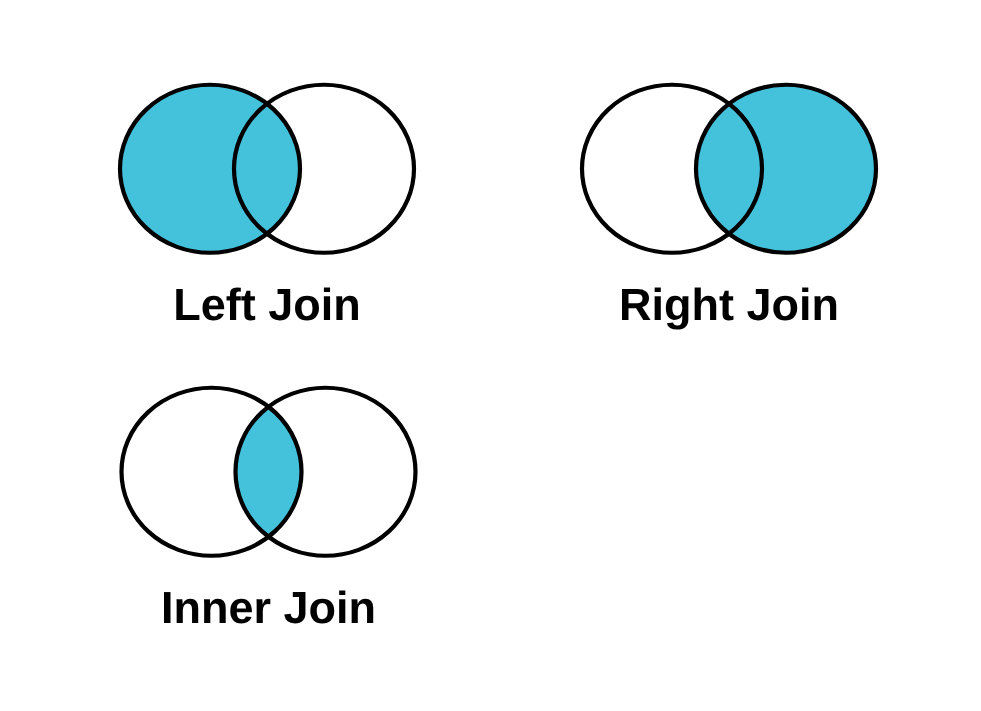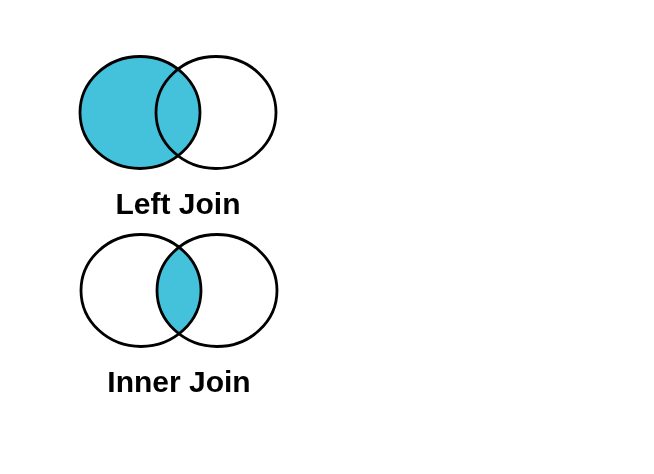--- a/index.html
+++ b/index.html
@@ -21,21 +21,21 @@
   }
   .cell {
     position: absolute;
     width: 200px;
     display: flex;
     flex-direction: column;
     align-items: center;
   }
   .cell-tl { left: 78px;  top: 54px;  }
   .cell-tr { left: 386px; top: 54px;  }
-  .cell-bl { left: 79px;  top: 232px; }
+  .cell-bl { left: 79px;  top: 256px; }
   .cell-br { left: 387px; top: 243px; }
   .venn {
     display: block;
   }
   .label {
     margin-top: 14px;
     max-width: 190px;
     font-size: 30px;
     font-weight: 700;
     line-height: 37px;
@@ -50,20 +50,28 @@
 
   <div class="cell cell-tl">
     <svg class="venn" width="200" height="117" viewBox="0 0 200 117">
         <ellipse cx="62" cy="58.5" rx="60" ry="56" fill="#44C2DC" stroke="none"></ellipse>
         <ellipse cx="62" cy="58.5" rx="60" ry="56" fill="none" stroke="#000000" stroke-width="2.8"></ellipse>
         <ellipse cx="138" cy="58.5" rx="60" ry="56" fill="none" stroke="#000000" stroke-width="2.8"></ellipse>
       </svg>
     <div class="label">Left Join</div>
   </div>
 
+  <div class="cell cell-tr">
+    <svg class="venn" width="200" height="117" viewBox="0 0 200 117">
+        <ellipse cx="138" cy="58.5" rx="60" ry="56" fill="#44C2DC" stroke="none"></ellipse>
+        <ellipse cx="62" cy="58.5" rx="60" ry="56" fill="none" stroke="#000000" stroke-width="2.8"></ellipse>
+        <ellipse cx="138" cy="58.5" rx="60" ry="56" fill="none" stroke="#000000" stroke-width="2.8"></ellipse>
+      </svg>
+    <div class="label">Right Join</div>
+  </div>
 
   <div class="cell cell-bl">
     <svg class="venn" width="200" height="117" viewBox="0 0 200 117">
         <defs>
           <clipPath id="ix2">
             <ellipse cx="62" cy="58.5" rx="60" ry="56" fill="#000" stroke="none"></ellipse>
           </clipPath>
         </defs>
         <ellipse cx="138" cy="58.5" rx="60" ry="56" fill="#44C2DC" stroke="none" clip-path="url(#ix2)"></ellipse>
         <ellipse cx="62" cy="58.5" rx="60" ry="56" fill="none" stroke="#000000" stroke-width="2.8"></ellipse>

